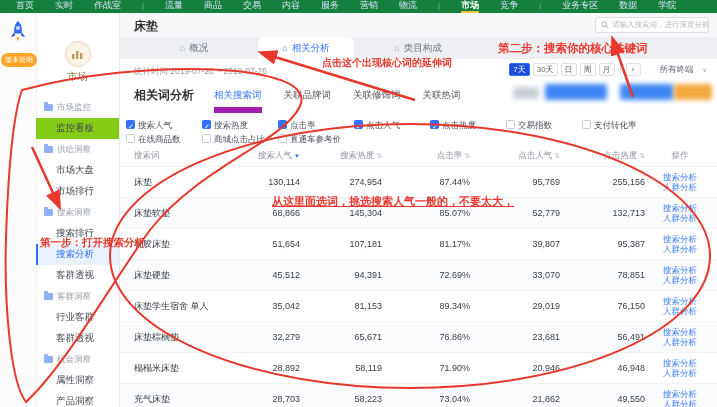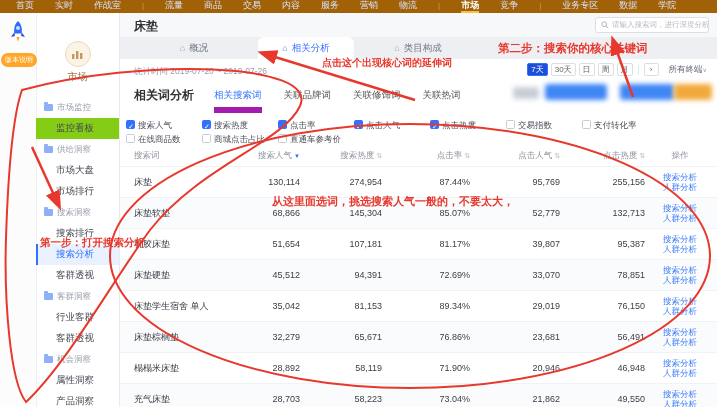--- a/index.html
+++ b/index.html
@@ -1,19 +1,19 @@
 <!DOCTYPE html>
 <html><head>
 <meta charset="utf-8">
 <style>
   html,body{margin:0;padding:0}
   body{width:717px;height:407px;position:relative;overflow:hidden;background:#fff;
        font-family:"Liberation Sans","DejaVu Sans",sans-serif;}
   
-  .topnav{position:absolute;left:0;top:0;width:717px;height:13px;background:#a16207;
+  .topnav{position:absolute;left:0;top:0;width:717px;height:13px;background:#15803d;
           display:flex;align-items:flex-end;padding-left:16px;gap:21px;box-sizing:border-box;z-index:5}
   .nav-item{color:#d9e1ff;font-size:9px;line-height:11px;padding-bottom:2px;white-space:nowrap;cursor:pointer}
   .nav-item.active{color:#fff;font-weight:bold;border-bottom:2px solid #f7c243;padding-bottom:0}
   .nav-sep{color:rgba(255,255,255,.35);font-size:8px;line-height:11px;padding-bottom:2px}
   
   .side-wrap{position:absolute;left:0;top:13px;width:119px;height:394px;background:#fff;border-right:1px solid #e8eaee;z-index:4}
   .left-rail{position:absolute;left:0;top:0;width:36px;height:100%;background:#fcfcfd;border-right:1px solid #f0f1f4}
   .rocket{position:absolute;left:8px;top:7px}
   .version-badge{position:absolute;left:1px;top:40px;background:#ffa629;color:#fff;font-size:7px;
                  padding:2px 4px;border-radius:8px;white-space:nowrap}
@@ -41,21 +41,21 @@
          font-size:9.5px;color:#707883;cursor:pointer}
   .t-icon{font-size:9px;color:#98a0ab}
   .h-tab.active{background:#fff;border-radius:6px 6px 0 0;color:#3370ff}
   .h-tab.active .t-icon{color:#3370ff}
   .stats-time{position:absolute;left:14px;top:53px;font-size:8.5px;color:#9aa0a8}
   .date-controls{position:absolute;right:10px;top:50px;display:flex;align-items:center;gap:3px}
   .d-btn{height:13px;min-width:15px;padding:0 3px;border:1px solid #dcdfe4;border-radius:2px;font-size:8px;color:#666;
          display:flex;align-items:center;justify-content:center;background:#fff;cursor:pointer;box-sizing:border-box}
   .d-btn.active{background:#1d4ed8;border-color:#3370ff;color:#fff}
   .d-sep{width:1px;height:10px;background:#e3e5e9;margin:0 2px}
-  .terminal{font-size:8.5px;color:#5d646e;margin-left:7px;display:flex;gap:0;align-items:center;cursor:pointer}
+  .terminal{font-size:8.5px;color:#5d646e;margin-left:16px;display:flex;gap:9px;align-items:center;cursor:pointer}
   .terminal .tick{font-size:6px;color:#9aa0a8}
   .section-title{position:absolute;left:14px;top:74px;font-size:12px;font-weight:bold;color:#333}
   .rel-tabs{position:absolute;left:94px;top:76px;display:flex;gap:22px;font-size:9.5px;color:#555}
   .rel-tab{padding-bottom:5px;cursor:pointer}
   .rel-tab.active{color:#3370ff;border-bottom:6px solid #a21caf}
   .pill{position:absolute;filter:blur(2.5px);border-radius:3px;cursor:pointer}
   .metrics{position:absolute;left:6px;top:104px;width:588px;line-height:14px}
   .metric{display:inline-flex;align-items:center;gap:3px;width:76px;font-size:8.5px;color:#4a4f57;height:14px;cursor:pointer}
   .cb{width:9px;height:9px;border:1px solid #c7cbd2;border-radius:1.5px;background:#fff;box-sizing:border-box;position:relative;flex:none}
   .cb.checked{background:#3370ff;border-color:#3370ff}
@@ -372,14 +372,14 @@
     </marker>
   </defs>
   <ellipse class="anno-stroke" cx="410" cy="256" rx="300" ry="132" fill="none" stroke-width="2" stroke="#e8382d"></ellipse>
   <path class="anno-stroke" d="M 22,90 C 140,58 320,62 300,106 C 284,142 200,166 150,230 C 110,285 68,362 26,402 C 10,382 4,300 6,238 C 8,176 12,118 22,90 Z" fill="none" stroke-width="2" stroke="#e8382d"></path>
   <path class="anno-stroke" d="M415,100 L262,53" fill="none" stroke-width="2.5" marker-end="url(#arr)" stroke="#e8382d"></path>
   <path class="anno-stroke" d="M633,97 L613,40" fill="none" stroke-width="2.5" marker-end="url(#arr)" stroke="#e8382d"></path>
   <path class="anno-stroke" d="M32,147 L59,206" fill="none" stroke-width="2.5" marker-end="url(#arr)" stroke="#e8382d"></path>
 </svg>
 <span class="anno-text" id="an-tab-note" style="color: rgb(232, 56, 45);">点击这个出现核心词的延伸词</span>
 <span class="anno-text" id="an-step2" style="color: rgb(232, 56, 45);">第二步：搜索你的核心关键词</span>
-<span class="anno-text" id="an-table-note" style="color: rgb(232, 56, 45);">从这里面选词，挑选搜索人气一般的，不要太大，</span>
+<span class="anno-text" id="an-table-note" style="color: rgb(232, 56, 45); text-decoration: underline;">从这里面选词，挑选搜索人气一般的，不要太大，</span>
 <span class="anno-text" id="an-step1" style="color: rgb(232, 56, 45);">第一步：打开搜索分析</span>
 
 </body></html>

